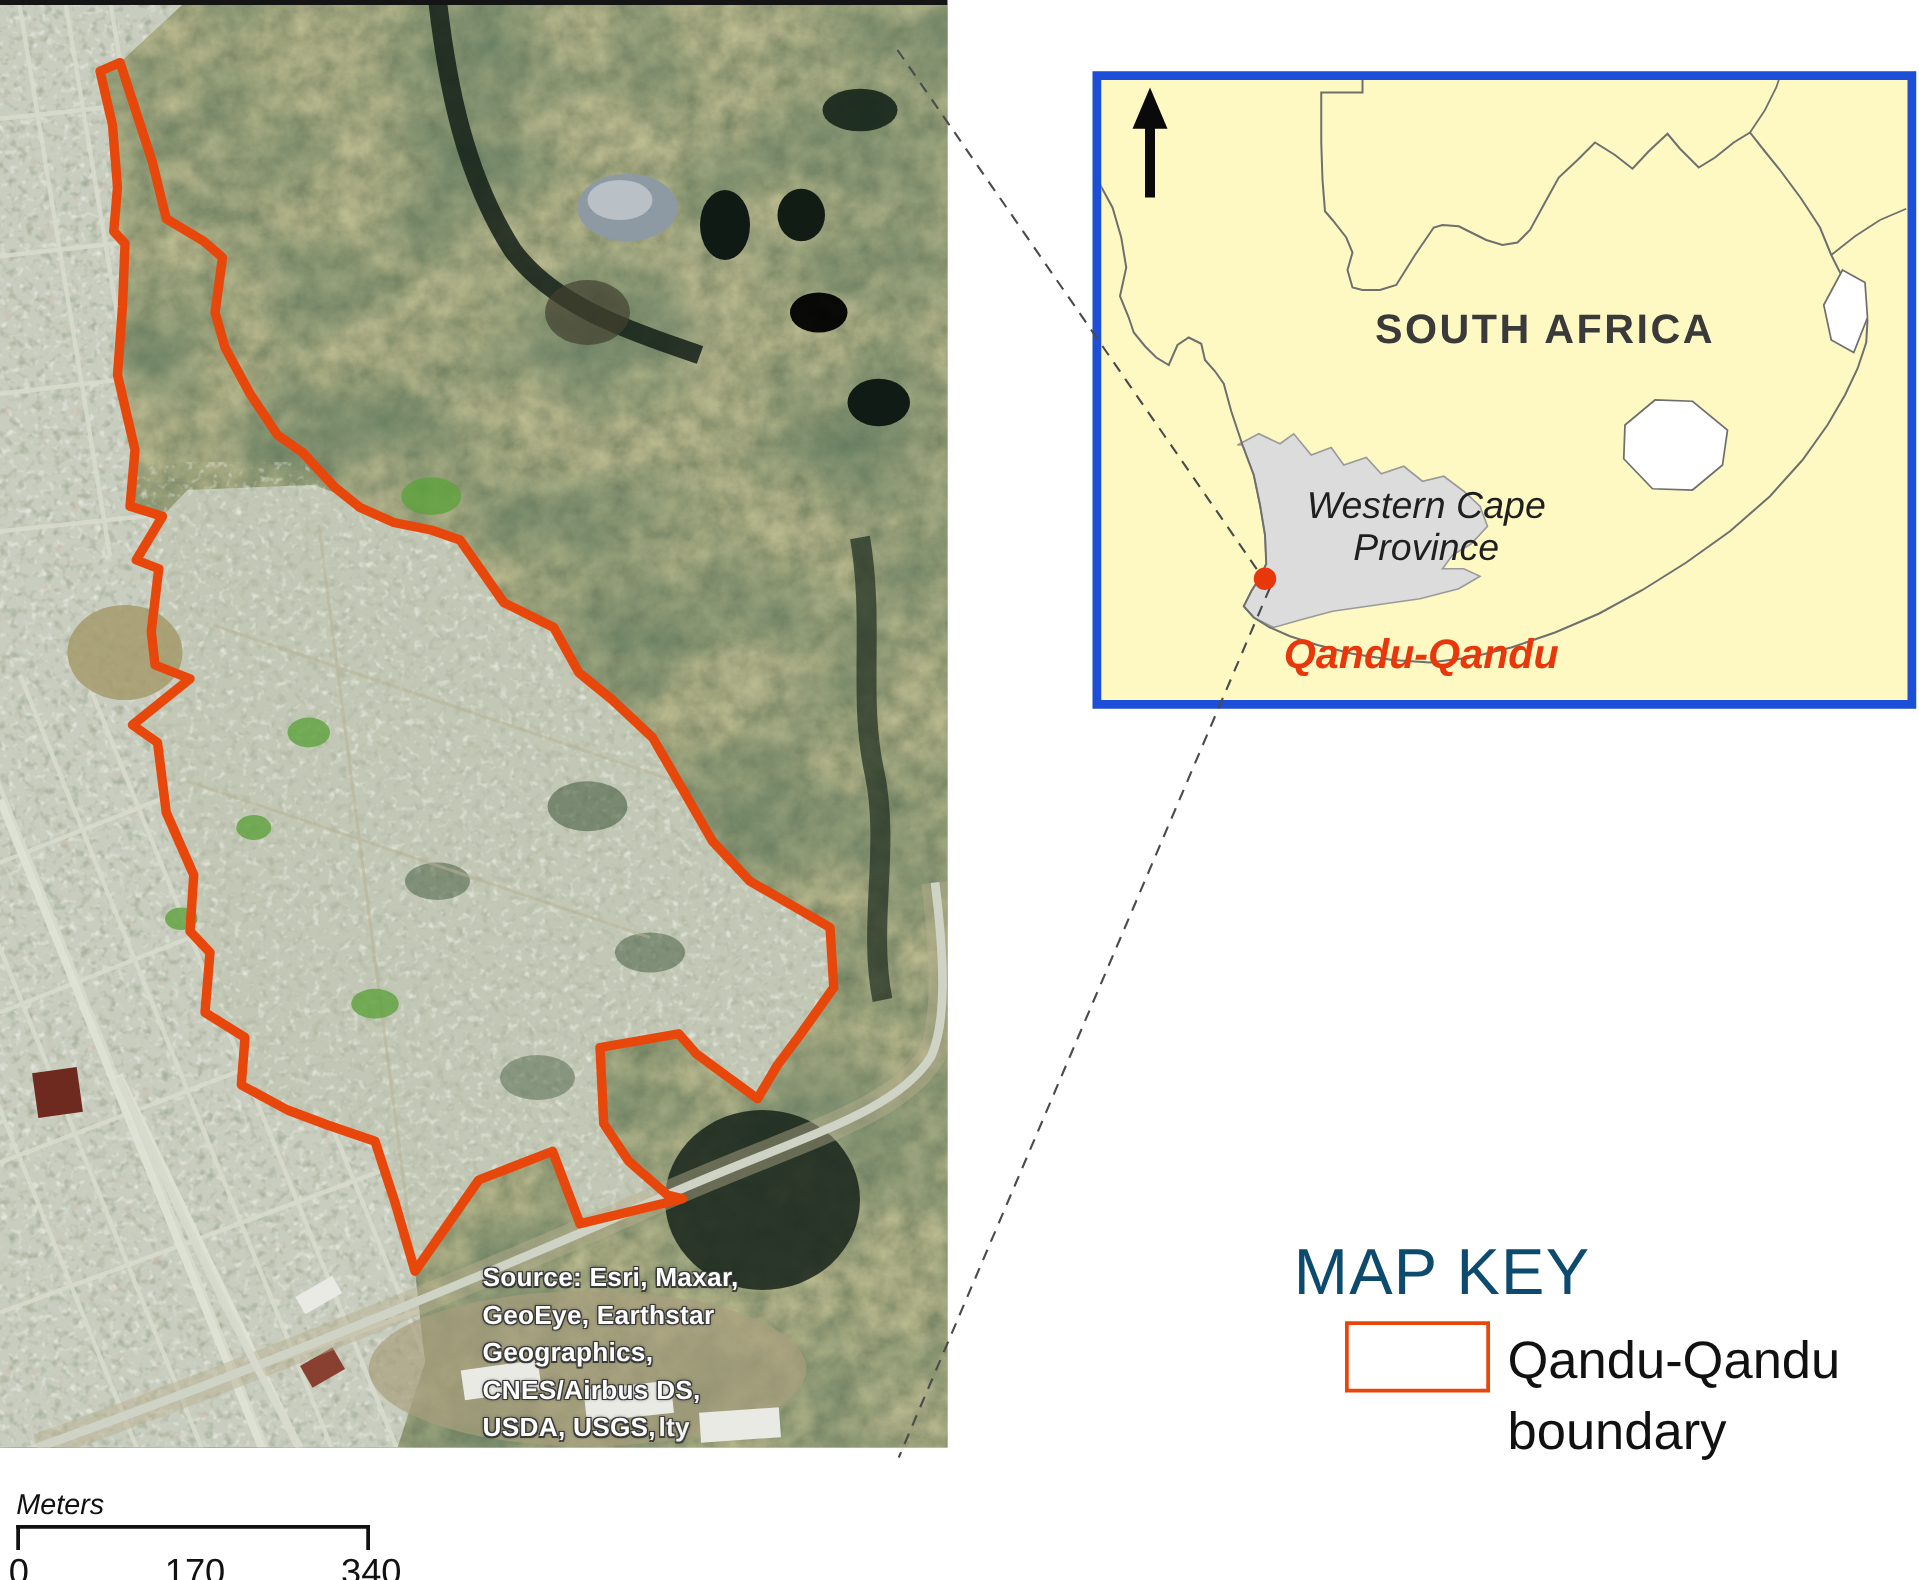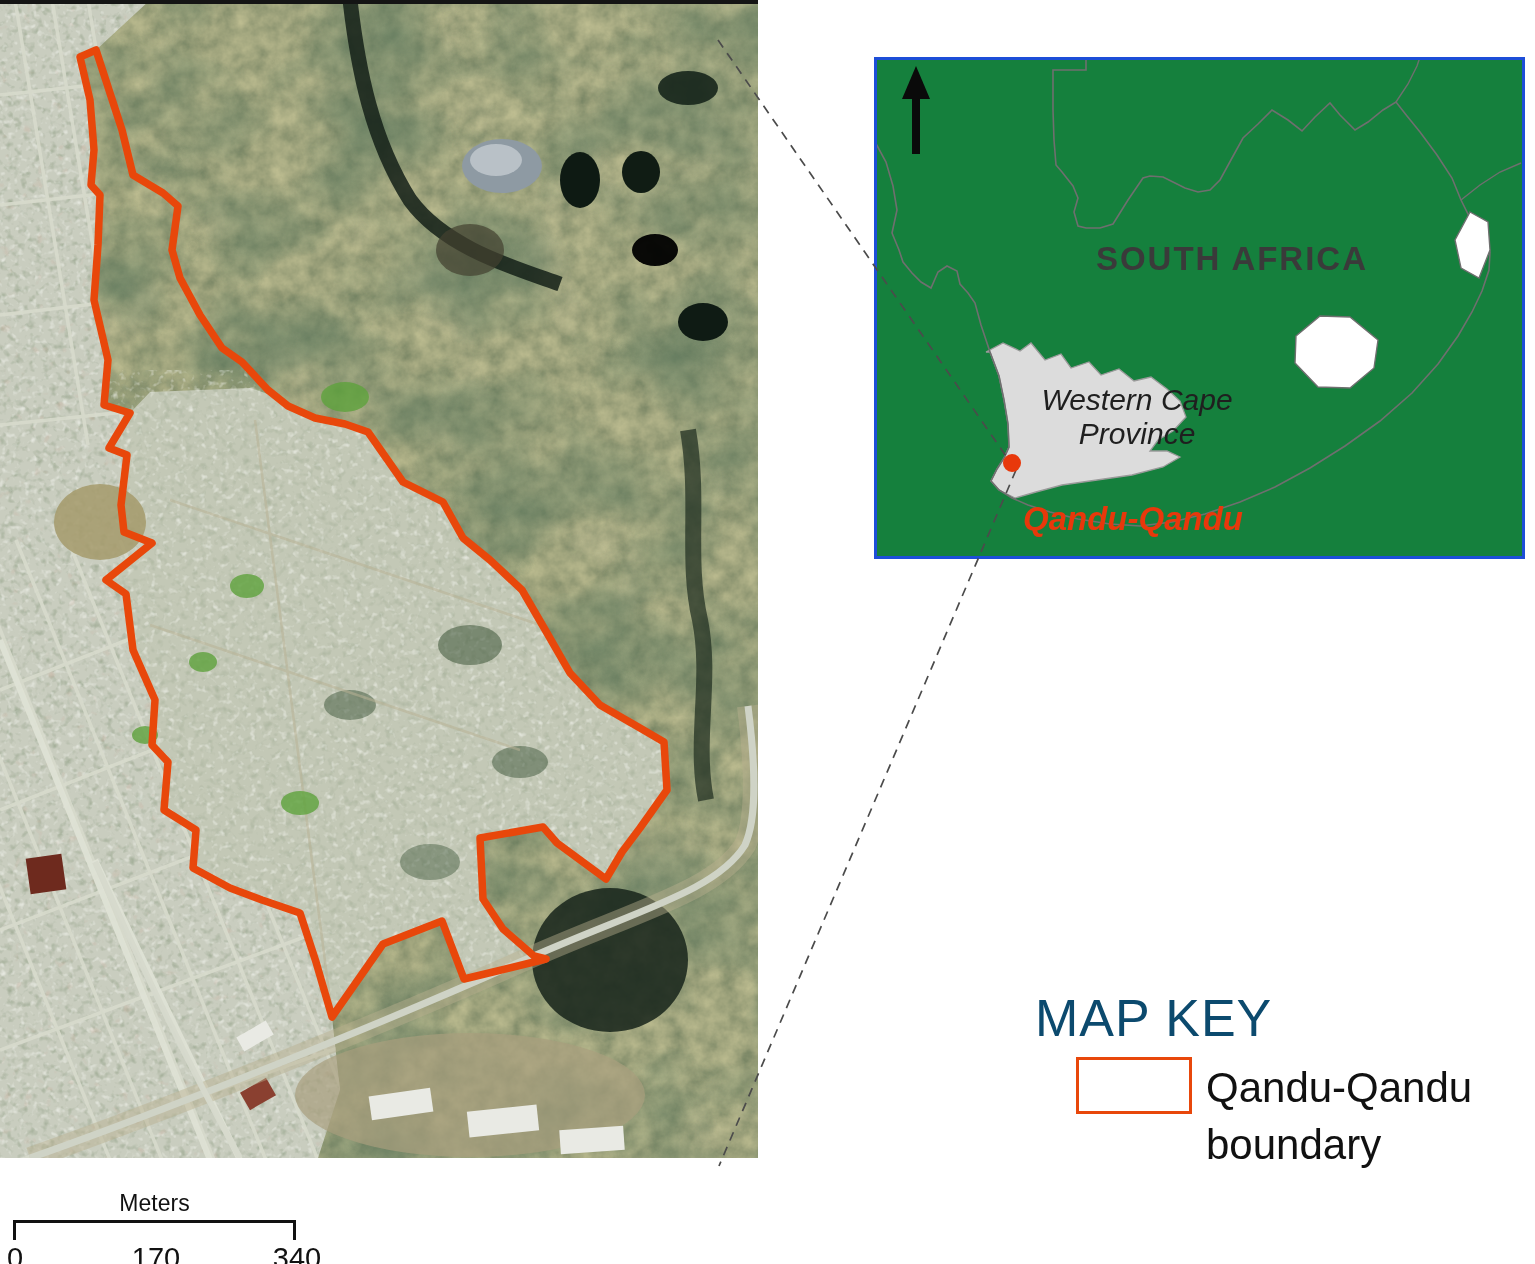--- a/index.html
+++ b/index.html
@@ -7,30 +7,30 @@
          font-family:"Liberation Sans","DejaVu Sans",sans-serif;}
   .abs{position:absolute;}
   
   #sat-wrap{left:0;top:0;width:758px;height:1158px;}
   
   #source-text{left:386px;top:1008px;width:240px;color:#ffffff;font-size:21px;line-height:30px;
     font-weight:bold;letter-spacing:.2px;
     text-shadow:-1px -1px 0 #3a3a3a,1px -1px 0 #3a3a3a,-1px 1px 0 #3a3a3a,1px 1px 0 #3a3a3a,0 0 3px #222;}
   #source-text .ghost{opacity:.9;margin-left:2px;}
   
-  #inset{left:874px;top:57px;width:645px;height:496px;background:#15803d;border:3px solid #1d4ed8;}
+  #inset{left:874px;top:57px;width:645px;height:496px;background:#fef9c3;border:7px solid #1d4ed8;}
   #inset svg{display:block;}
   
   #mapkey-title{left:1035px;top:988px;font-size:52px;font-weight:normal;color:#0c4a6e;letter-spacing:1px;}
   #legend-row{left:1076px;top:1057px;width:480px;height:57px;}
   #legend-swatch{left:0;top:0;width:110px;height:51px;background:#fff;border:3px solid #e8470b;}
   #legend-label{left:130px;top:2px;height:57px;line-height:57px;font-size:42px;color:#111;}
   
   #scalebar{left:13px;top:1190px;width:283px;}
-  #scalebar .unit{text-align:center;font-size:23px;color:#111;}
+  #scalebar .unit{font-size:23px;color:#111;font-style:italic;}
   #scalebar .bar{margin-top:3px;height:17px;border-top:3px solid #111;
                  border-left:3px solid #111;border-right:3px solid #111;}
   #scalebar .ticks{position:relative;height:30px;font-size:29px;color:#111;}
   #scalebar .ticks span{position:absolute;top:2px;transform:translateX(-50%);}
   #scalebar .t0{left:2px;}  #scalebar .t1{left:143px;} #scalebar .t2{left:284px;}
   
   #overlay{left:0;top:0;pointer-events:none;}
 </style>
 </head>
 <body>
@@ -168,20 +168,29 @@
       <path d="M30,1158 C180,1105 390,1020 520,962 C636,910 716,892 745,845 C757,818 756,770 748,706" fill="none" stroke="#b7b08f" stroke-width="22" opacity="0.45"></path>
       <path d="M30,1158 C180,1105 390,1020 520,962 C636,910 716,892 745,845 C757,818 756,770 748,706" fill="none" stroke="#cfd3c6" stroke-width="7"></path>
       <path d="M95,862 C130,940 180,1050 240,1158" fill="none" stroke="#d6d9cc" stroke-width="6" opacity="0.95"></path>
 
       <polygon fill="none" stroke="#e8470b" stroke-width="7.5" stroke-linejoin="round" points="80,57 96,50 122,130 133,175 163,193 178,206 172,250 180,278 200,315 222,348 242,362 268,390 288,406 315,418 345,424 368,432 403,482 443,502 463,538 490,560 522,590 547,633 570,673 600,705 640,728 664,742 667,790 640,828 622,852 606,879 557,843 543,827 480,838 483,899 503,929 534,956 546,959 464,979 442,921 383,944 332,1017 316,962 300,913 262,900 230,888 193,868 196,830 164,810 168,762 152,745 155,700 133,650 126,594 106,580 152,543 124,532 121,505 127,455 109,448 130,413 104,405 108,360 94,300 98,245 100,195 91,185 94,150 90,100"></polygon>
 
       <rect x="0" y="0" width="758" height="4" fill="#141414"></rect>
     </svg>
   </div>
 
+  <div id="source-text" class="abs">
+    <div>Source: Esri, Maxar,</div>
+    <div>GeoEye, Earthstar</div>
+    <div>Geographics,</div>
+    <div>CNES/Airbus DS,</div>
+    <div>
+      <span>USDA, USGS,</span><span class="ghost">lty</span>
+    </div>
+  </div>
 
   <div id="inset" class="abs">
     <svg width="645" height="496" viewBox="877 60 645 496">
 
       <path d="M986,352 L1003,343 L1020,351 L1031,343 L1045,360 L1061,354 L1071,368 L1089,362 L1101,375 L1119,369 L1134,381 L1151,377 L1167,389 L1180,401 L1186,417 L1173,431 L1158,440 L1150,451 L1167,451 L1180,457 L1163,467 L1132,475 L1097,480 L1062,485 L1036,492 L1015,498 L999,490 L991,481 L997,469 L1004,458 L1009,447 L1008,424 L1004,400 L999,376 L990,352 Z" fill="#dcdcdc" stroke="#9a9a9a" stroke-width="1.3"></path>
 
       <path d="M874,140 L886,162 L893,186 L897,210 L892,233 L899,250 L903,262 L912,273 L921,282 L931,288 L938,272 L947,266 L957,271 L960,284 L968,293 L975,303 L981,325 L990,352 L999,376 L1004,400 L1008,424 L1009,447 L1004,458 L997,469 L991,481 L999,490 L1012,498 L1028,505 L1050,512 L1078,519 L1110,524 L1140,526 L1172,522 L1205,514 L1240,502 L1275,487 L1310,468 L1345,446 L1380,421 L1412,393 L1438,364 L1458,336 L1472,312 L1482,291 L1489,270 L1490,252 L1486,236 L1478,224 L1468,214 L1461,200 L1452,178 L1437,155 L1420,132 L1407,116 L1396,102 L1383,110 L1368,122 L1355,130 L1340,115 L1330,103 L1315,117 L1302,131 L1288,120 L1272,110 L1258,124 L1243,138 L1232,158 L1220,180 L1210,190 L1198,192 L1185,188 L1173,182 L1163,177 L1150,176 L1143,178 L1128,200 L1113,224 L1100,228 L1086,228 L1078,226 L1074,212 L1078,198 L1073,186 L1062,172 L1056,165 L1054,140 L1053,110 L1053,70 L1086,70 L1086,57" fill="none" stroke="#6f6f6f" stroke-width="1.6"></path>
 
       <path d="M1396,102 L1408,84 L1417,66 L1420,57" fill="none" stroke="#6f6f6f" stroke-width="1.4"></path>
       <path d="M1461,200 L1480,185 L1500,172 L1521,163" fill="none" stroke="#6f6f6f" stroke-width="1.4"></path>

